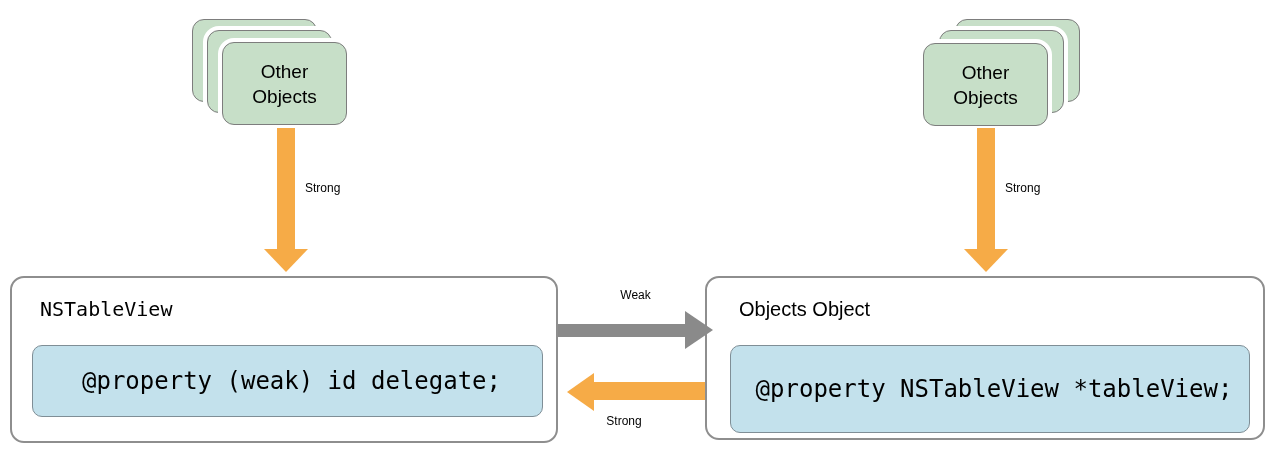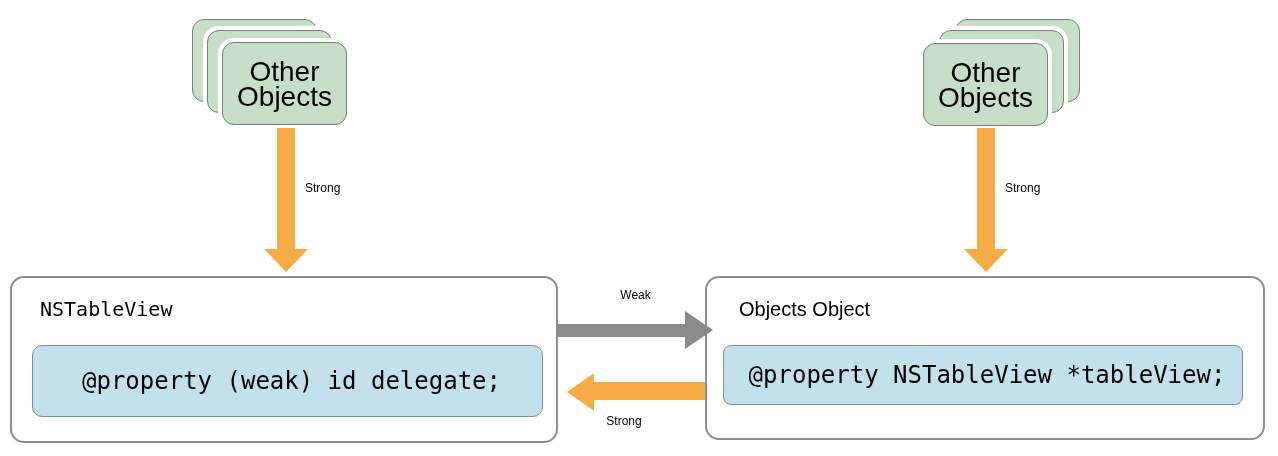--- a/index.html
+++ b/index.html
@@ -28,21 +28,21 @@
     width:125px;height:83px;
     background:var(--green-fill);
     border:1.5px solid var(--green-border);
     border-radius:12px;
     box-shadow:0 0 0 4px #ffffff;
     box-sizing:border-box;
   }
   .card-front{
     display:flex;align-items:center;justify-content:center;
     text-align:center;
-    font-size:28px;line-height:25px;
+    font-size:19px;line-height:25px;
     padding:4px 10px;
   }
   
   .bigbox{
     position:absolute;
     background:#ffffff;
     border:2px solid var(--box-border);
     border-radius:14px;
     box-sizing:border-box;
     text-decoration:underline;
@@ -129,21 +129,21 @@
 
   <div class="bigbox" style="left:10px;top:276px;width:548px;height:167px;">
     <div class="bigbox-title mono">NSTableView</div>
     <div class="codechip" style="left:20px;top:67px;width:511px;height:72px;">
       <span class="code mono">@property (weak) id delegate;</span>
     </div>
   </div>
 
   <div class="bigbox" style="left:705px;top:276px;width:560px;height:164px;">
     <div class="bigbox-title sans" style="left:32px;top:20px;">Objects Object</div>
-    <div class="codechip" style="left:16px;top:67px;width:520px;height:60px;border-radius:8px;">
+    <div class="codechip" style="left:23px;top:67px;width:520px;height:88px;">
       <span class="code mono">@property NSTableView *tableView;</span>
     </div>
   </div>
 
   <div>
     <div class="shaft weak-shaft" style="left:558px;top:324px;"></div>
     <div class="head weak-head" style="left:685px;top:311px;"></div>
   </div>
   <div class="arrow-label centered-label sans" style="left:558px;top:288px;width:155px;">Weak</div>
 

